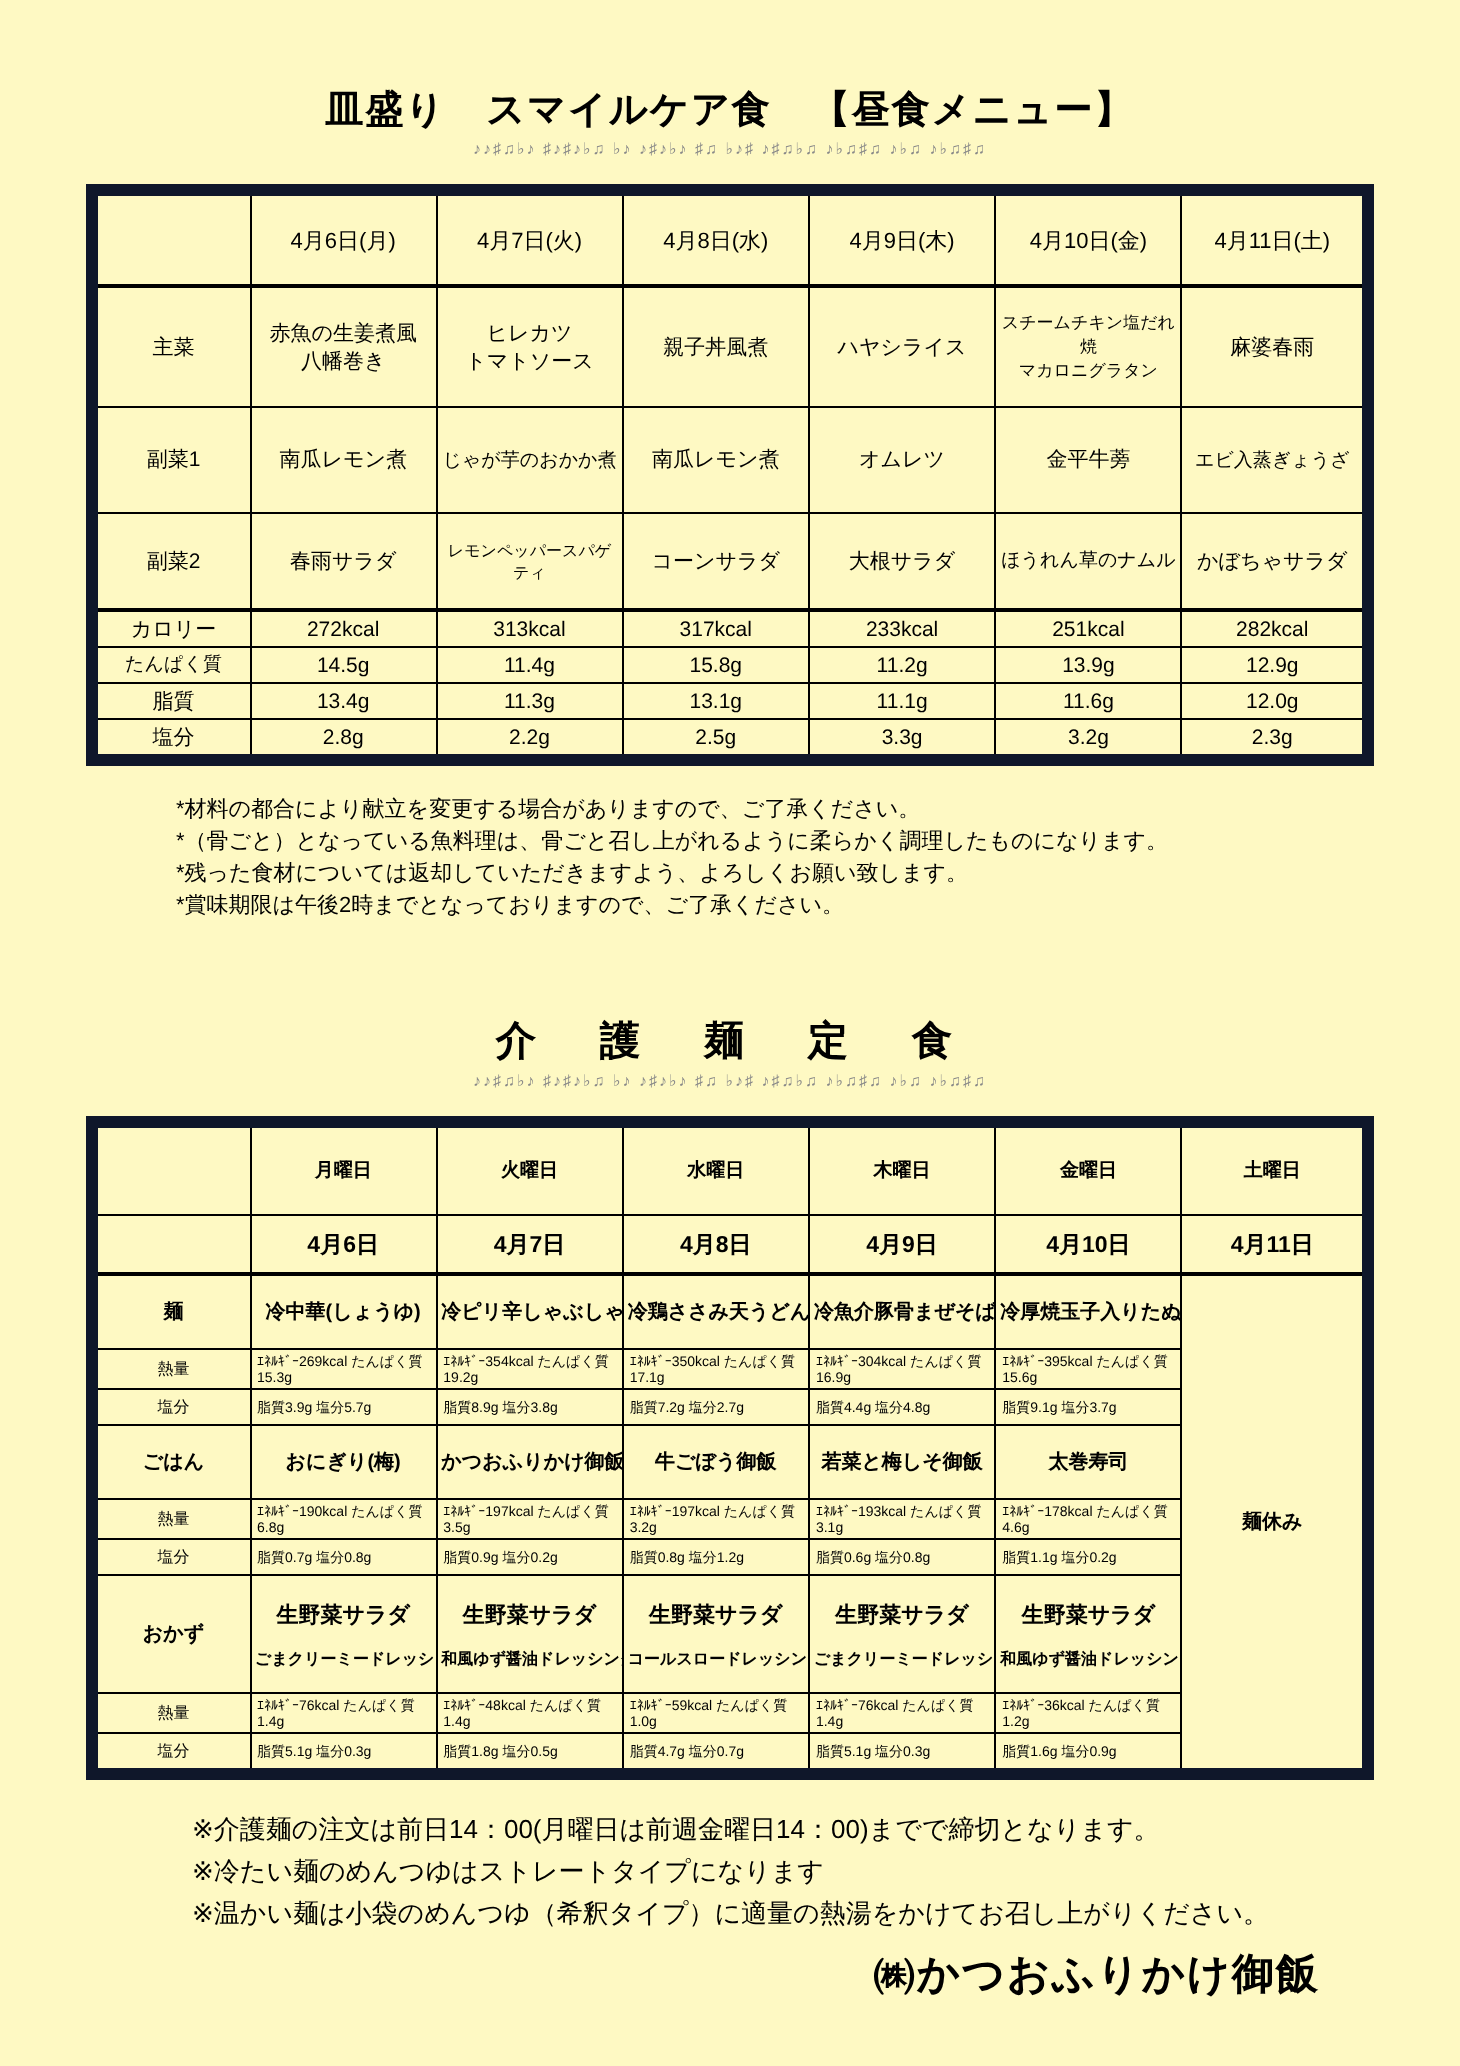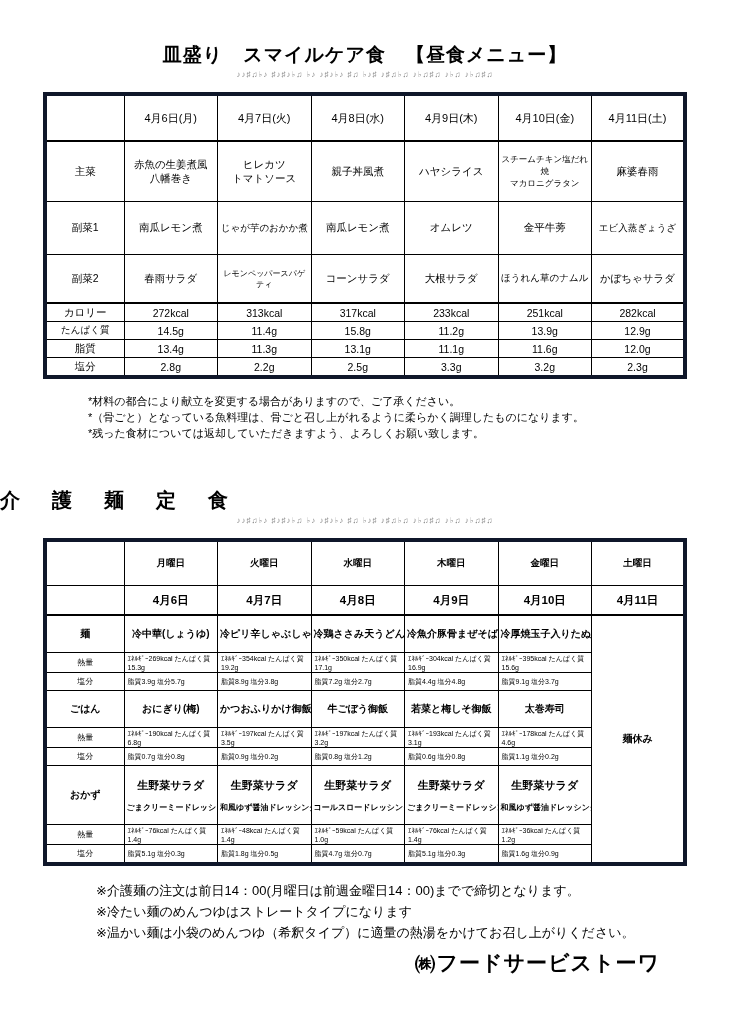--- a/index.html
+++ b/index.html
@@ -1,27 +1,27 @@
 <!DOCTYPE html>
 <html><head>
 <meta charset="utf-8">
 <style>
   html,body{margin:0;padding:0;background:#e8e8e8;}
   .page{
-    width:730px;height:1033px;margin:0 auto;background:#ffffff;
+    width:730px;height:1033px;margin:0 auto;background:#fef9c3;
     font-family:"Liberation Sans","DejaVu Sans",sans-serif;color:#000;
     position:relative;overflow:hidden;box-sizing:border-box;
   }
   .title1{margin:0;padding-top:42px;text-align:center;font-size:19px;font-weight:bold;letter-spacing:1px;}
-  .title2{margin:46px 0 0;text-align:left;font-size:20px;font-weight:bold;letter-spacing:6px;}
+  .title2{margin:46px 0 0;text-align:center;font-size:20px;font-weight:bold;letter-spacing:6px;}
   .music{height:15px;margin-top:2px;text-align:center;font-size:8px;color:#888;letter-spacing:1px;overflow:hidden;}
   table{border-collapse:collapse;table-layout:fixed;width:644px;margin:7px auto 0;}
   td{border:1px solid #000;text-align:center;vertical-align:middle;padding:1px 2px;overflow:hidden;font-size:10.5px;}
   col.lblcol{width:79px;}
-  table.lunch, table.noodle{border:4px solid #0f172a;}
+  table.lunch, table.noodle{border:6px solid #0f172a;}
   
   .lunch tr.r-dates td{height:42px;font-size:11px;border-bottom:2px solid #000;}
   .lunch tr.r-main td{height:57px;white-space:pre-line;}
   .lunch tr.r-sub1 td{height:50px;white-space:pre-line;}
   .lunch tr.r-sub2 td{height:45px;white-space:pre-line;border-bottom:2px solid #000;}
   .lunch tr.r-nut td{height:15px;}
   .lbl{font-size:10.5px;}
   .fz95{font-size:9.5px;}
   .fz85{font-size:8.5px;}
   .fz8{font-size:8px;}
@@ -135,20 +135,21 @@
       <td>3.2g</td>
       <td>2.3g</td>
     </tr>
   </tbody>
     </table>
 
   <div class="notes1">
     <div>*材料の都合により献立を変更する場合がありますので、ご了承ください。</div>
     <div>*（骨ごと）となっている魚料理は、骨ごと召し上がれるように柔らかく調理したものになります。</div>
     <div>*残った食材については返却していただきますよう、よろしくお願い致します。</div>
+    <div>*賞味期限は午後2時までとなっておりますので、ご了承ください。</div>
   </div>
 
   <h2 class="title2">介　護　麺　定　食</h2>
   <div class="music">♪♪♯♫♭♪ ♯♪♯♪♭♫ ♭♪ ♪♯♪♭♪ ♯♫ ♭♪♯ ♪♯♫♭♫ ♪♭♫♯♫ ♪♭♫ ♪♭♫♯♫</div>
 
   <table class="noodle">
     <colgroup>
         <col class="lblcol">
         <col>
         <col>
@@ -266,15 +267,15 @@
     </tr>
   </tbody>
     </table>
 
   <div class="notes2">
     <div>※介護麺の注文は前日14：00(月曜日は前週金曜日14：00)までで締切となります。</div>
     <div>※冷たい麺のめんつゆはストレートタイプになります</div>
     <div>※温かい麺は小袋のめんつゆ（希釈タイプ）に適量の熱湯をかけてお召し上がりください。</div>
   </div>
 
-  <div class="company">㈱フードサービストーワ</div>
+  <div class="company">㈱かつおふりかけ御飯</div>
 
 </div>
 
 </body></html>

